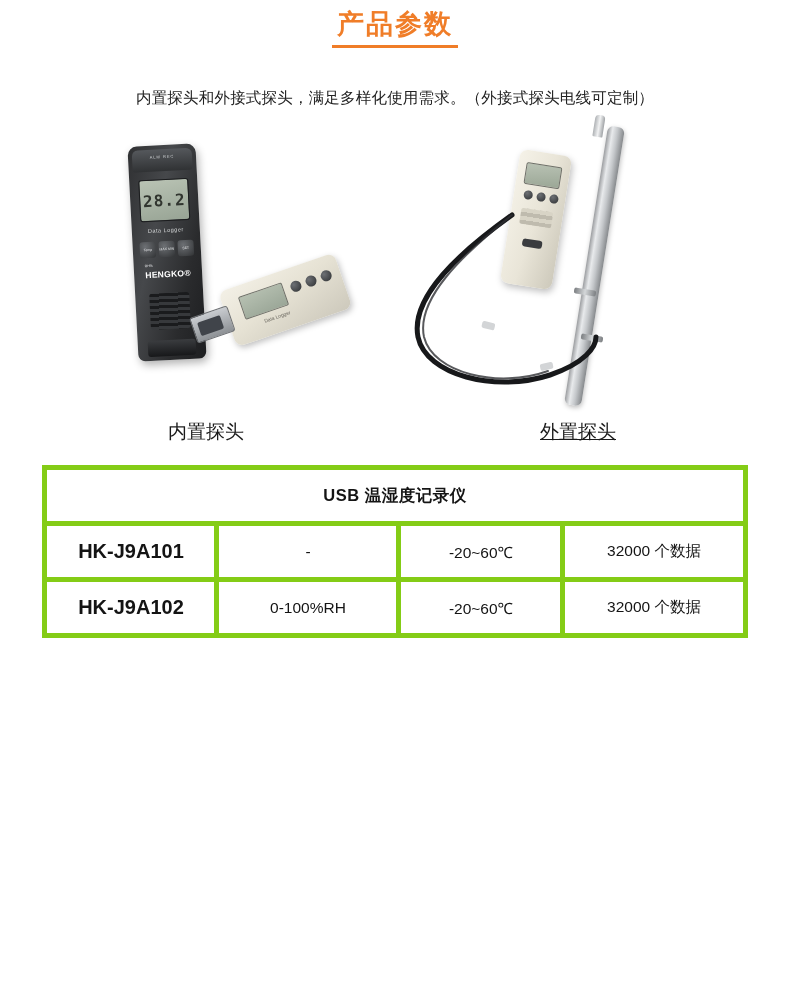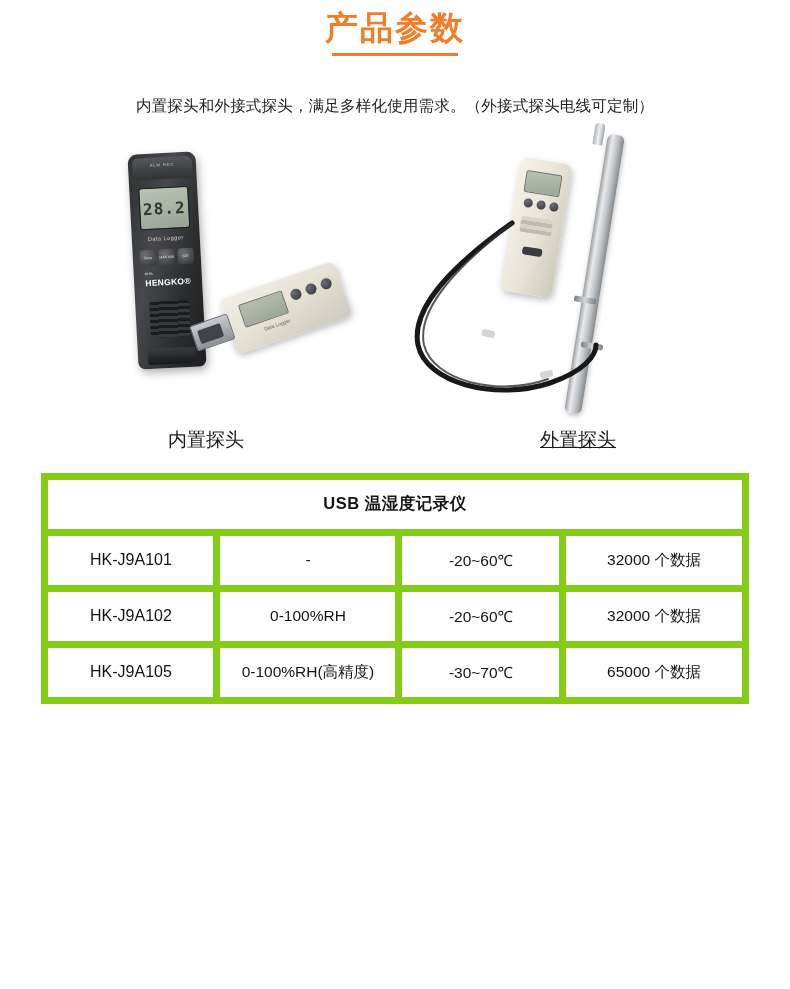--- a/index.html
+++ b/index.html
@@ -13,21 +13,21 @@
     background: #ffffff;
     font-family: "Liberation Sans", sans-serif;
     color: #1a1a1a;
     position: relative;
     overflow: hidden;
   }
 
   
   .page-title {
     text-align: center;
-    font-size: 33px;
+    font-size: 27px;
     font-weight: bold;
     color: #f07d28;
     letter-spacing: 2px;
     padding-top: 8px;
     line-height: 1.2;
   }
   .title-underline {
     width: 126px;
     height: 3px;
     background: #f07d28;
@@ -316,39 +316,39 @@
   .caption.right { left: 540px; top: 0; text-decoration: underline; }
 
   
   .spec-table {
     width: 700px;
     margin: 6px auto 0 auto;
     border-collapse: collapse;
     table-layout: fixed;
   }
   .spec-table td {
-    border: 7px solid #84cc16;
+    border: 5px solid #84cc16;
     height: 56px;
     text-align: center;
     font-size: 15.5px;
     color: #141414;
     padding: 0 4px;
   }
   .spec-table td.section {
     font-weight: bold;
     font-size: 16.5px;
     letter-spacing: 0.5px;
   }
   .spec-table td.head {
     font-weight: bold;
     font-size: 16px;
   }
   .spec-table td.model {
-    font-weight: normal;
-    font-size: 16px;
+    font-weight: bold;
+    font-size: 20px;
   }
   .col1 { width: 172px; }
   .col2 { width: 182px; }
   .col3 { width: 164px; }
   .col4 { width: 182px; }
 </style>
 </head>
 <body>
 
 <div>
@@ -433,20 +433,14 @@
       <td>-</td>
       <td>-20~60℃</td>
       <td>32000 个数据</td>
     </tr>
     <tr>
       <td class="model">HK-J9A102</td>
       <td>0-100%RH</td>
       <td>-20~60℃</td>
       <td>32000 个数据</td>
     </tr>
-    <tr>
-      <td class="model">HK-J9A105</td>
-      <td>0-100%RH(高精度)</td>
-      <td>-30~70℃</td>
-      <td>65000 个数据</td>
-    </tr>
   </tbody>
 </table>
 
 </body></html>

